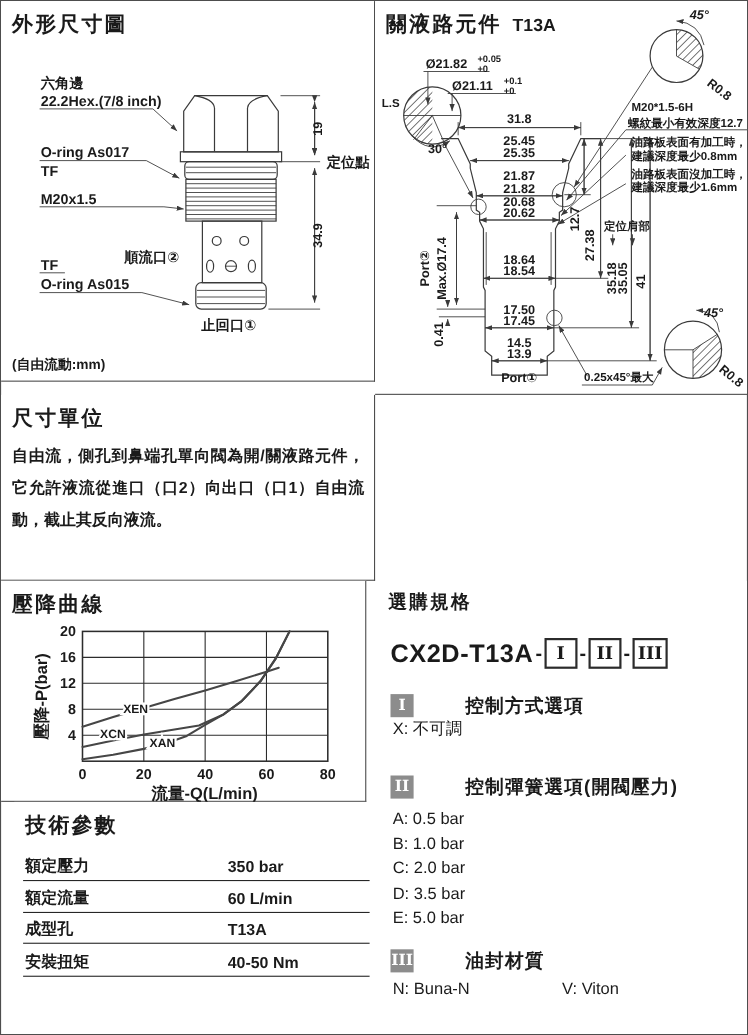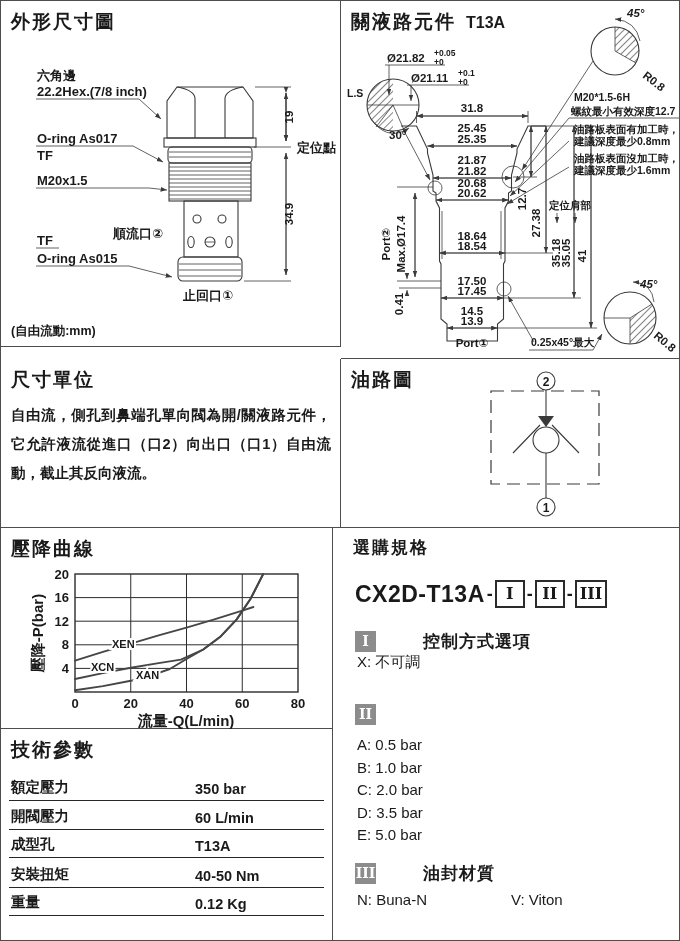--- a/index.html
+++ b/index.html
@@ -5,21 +5,21 @@
   html,body{margin:0;padding:0;background:#e8e8e8;}
   #page{position:relative;width:680px;height:941px;background:#fff;border:1px solid #4d4d4d;
         box-sizing:border-box;overflow:hidden;color:#1a1a1a;
         font-family:"Liberation Sans","DejaVu Sans",sans-serif;}
   .panel{position:absolute;box-sizing:border-box;background:#fff;}
   #p1{left:0;top:0;width:340px;height:346px;border-right:1px solid #4d4d4d;border-bottom:1px solid #4d4d4d;}
   #p2{left:340px;top:0;width:340px;height:358px;border-bottom:1px solid #4d4d4d;}
   #p3{left:0;top:358px;width:340px;height:169px;border-right:1px solid #4d4d4d;border-bottom:1px solid #4d4d4d;}
   #p4{left:340px;top:358px;width:340px;height:169px;border-bottom:1px solid #4d4d4d;}
   #p5{left:0;top:527px;width:332px;height:201px;border-right:1px solid #4d4d4d;border-bottom:1px solid #4d4d4d;}
-  #p6{left:0;top:728px;width:332px;height:213px;border-right:1px solid #4d4d4d;}
+  #p6{left:12px;top:728px;width:332px;height:213px;border-right:1px solid #4d4d4d;}
   #p7{left:340px;top:527px;width:340px;height:414px;}
   .panel-title{position:absolute;left:10px;top:8px;font-size:19px;font-weight:bold;letter-spacing:2px;}
   .panel-title .sub{font-size:16px;letter-spacing:0;margin-left:10px;}
   svg{position:absolute;left:0;top:0;}
   svg text{font-family:"Liberation Sans","DejaVu Sans",sans-serif;fill:#1a1a1a;}
   .dwg{stroke:#3a3a3a;stroke-width:1.1;fill:none;}
   .thin{stroke:#3a3a3a;stroke-width:0.8;fill:none;}
   .lbl{font-size:13px;font-weight:600;}
   .dim{font-size:11.5px;font-weight:600;}
   .ann{font-size:10.5px;font-weight:600;}
@@ -250,37 +250,20 @@
       <text class="ann" x="233" y="161">油路板表面沒加工時，</text>
       <text class="ann" x="233" y="173">建議深度最少1.6mm</text>
     </svg>
   </div>
 
   <div class="panel" id="p3">
     <div class="panel-title">尺寸單位</div>
     <div id="features-body">自由流，側孔到鼻端孔單向閥為開/關液路元件，它允許液流從進口（口2）向出口（口1）自由流動，截止其反向液流。</div>
   </div>
 
-  <div class="panel" id="p4">
-    <div class="panel-title">油路圖</div>
-    <svg width="340" height="169" viewBox="0 0 340 169">
-      <rect x="150" y="32" width="108" height="93" fill="none" stroke="#3a3a3a" stroke-width="1.2" stroke-dasharray="13 7"></rect>
-      <g>
-        <path class="dwg" d="M205,31 V64"></path>
-        <polygon points="205,68 197,57 213,57" fill="#3a3a3a"></polygon>
-        <path class="dwg" d="M199,66 L172,94 M211,66 L238,94"></path>
-        <circle class="dwg" cx="205" cy="81" r="13"></circle>
-        <path class="dwg" d="M205,94 V139"></path>
-      </g>
-      <circle class="dwg" cx="205" cy="22" r="9"></circle>
-      <text x="205" y="26.5" text-anchor="middle" font-size="12" font-weight="600">2</text>
-      <circle class="dwg" cx="205" cy="148" r="9"></circle>
-      <text x="205" y="152.5" text-anchor="middle" font-size="12" font-weight="600">1</text>
-    </svg>
-  </div>
 
   <div class="panel" id="p5">
     <div class="panel-title">壓降曲線</div>
     <svg width="340" height="201" viewBox="0 0 340 201">
       <g>
         <rect x="74" y="46" width="223" height="118" fill="none" stroke="#2c2c2c" stroke-width="1.4"></rect>
         <path d="M129.75,46 V164 M185.5,46 V164 M241.25,46 V164" stroke="#2c2c2c" stroke-width="1"></path>
         <path d="M74,69.6 H297 M74,93.2 H297 M74,116.8 H297 M74,140.4 H297" stroke="#2c2c2c" stroke-width="1"></path>
       </g>
       <g fill="none" stroke="#464646" stroke-width="1.9" stroke-linejoin="round" stroke-linecap="round">
@@ -310,34 +293,30 @@
     </svg>
   </div>
 
   <div class="panel" id="p6">
     <div class="panel-title">技術參數</div>
     <div class="param-row" style="top:46px">
       <span class="k">額定壓力</span>
       <span class="v">350 bar</span>
     </div>
     <div class="param-row" style="top:75px">
-      <span class="k">開閥壓力</span>
+      <span class="k">額定流量</span>
       <span class="v">60 L/min</span>
     </div>
     <div class="param-row" style="top:103px">
       <span class="k">成型孔</span>
       <span class="v">T13A</span>
     </div>
     <div class="param-row" style="top:133px">
       <span class="k">安裝扭矩</span>
       <span class="v">40-50 Nm</span>
-    </div>
-    <div class="param-row" style="top:161px">
-      <span class="k">重量</span>
-      <span class="v">0.12 Kg</span>
     </div>
   </div>
 
   <div class="panel" id="p7">
     <div class="panel-title" style="left:12px;font-size:17px;">選購規格</div>
 
     <div id="model-line">
       <span class="model">CX2D-T13A</span>
       <span class="dash">-</span>
       <span class="numbox">I</span>
@@ -348,20 +327,21 @@
     </div>
 
     <div class="sec-head" style="top:102px">
       <span class="badge">I</span>
       <span class="sec-title">控制方式選項</span>
     </div>
     <div class="opt" style="top:125px">X: 不可調</div>
 
     <div class="sec-head" style="top:176px">
       <span class="badge">II</span>
+      <span class="sec-title">控制彈簧選項(開閥壓力)</span>
     </div>
     <div class="opt" style="top:208px">A: 0.5 bar</div>
     <div class="opt" style="top:231px">B: 1.0 bar</div>
     <div class="opt" style="top:253px">C: 2.0 bar</div>
     <div class="opt" style="top:276px">D: 3.5 bar</div>
     <div class="opt" style="top:298px">E: 5.0 bar</div>
 
     <div class="sec-head" style="top:334px">
       <span class="badge">III</span>
       <span class="sec-title">油封材質</span>

